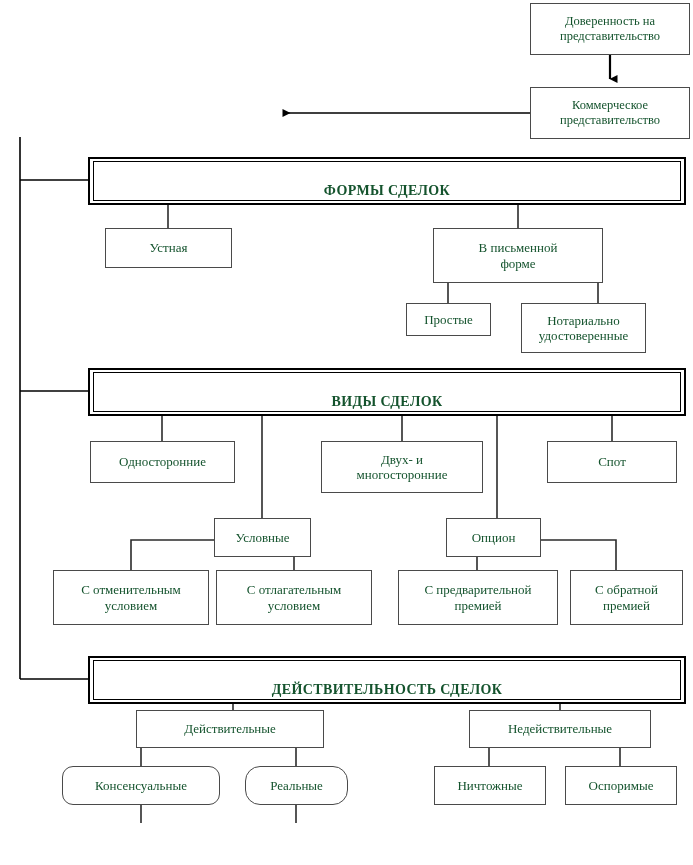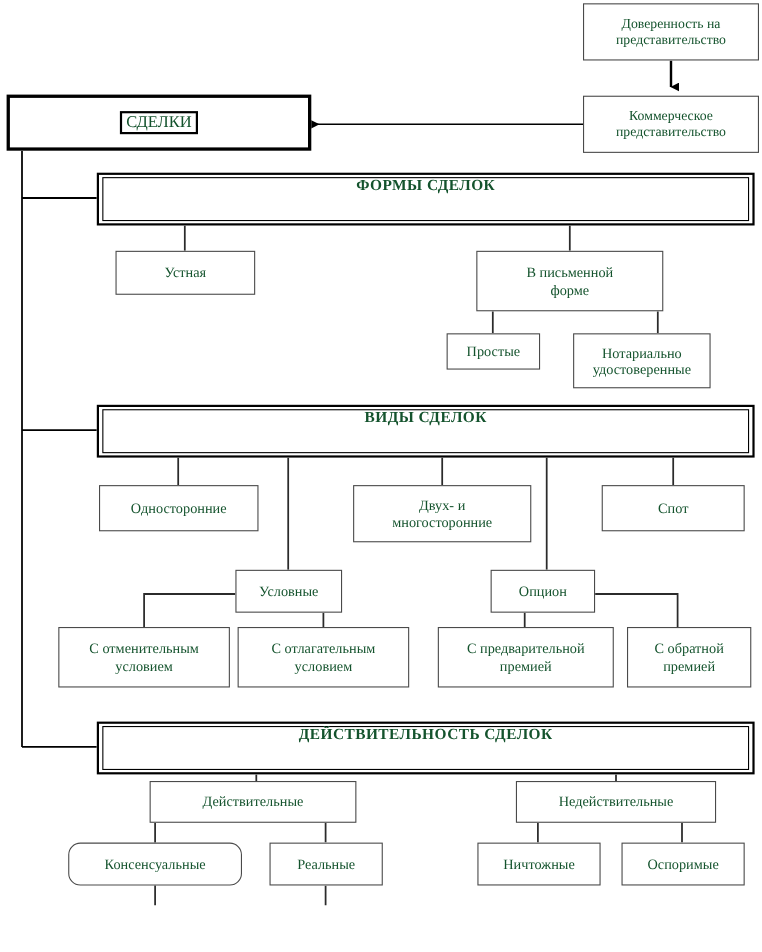--- a/index.html
+++ b/index.html
@@ -45,21 +45,21 @@
     background: #ffffff;
     padding: 3px;
     font-weight: bold;
     letter-spacing: 0.4px;
   }
   .hdr .inner {
     width: 100%;
     height: 100%;
     border: 1px solid #000000;
     display: flex;
-    align-items: flex-start;
+    align-items: flex-end;
     justify-content: center;
   }
   
   .root {
     border: 3px solid #000000;
     padding: 4px;
   }
   .root .inner {
     border: 2px solid #000000;
   }
@@ -129,25 +129,20 @@
   <div class="node sz12" style="left:530px; top:3px; width:160px; height:52px;">
     <span class="txt">Доверенность на
 представительство</span>
   </div>
 
   <div class="node sz12" style="left:530px; top:87px; width:160px; height:52px;">
     <span class="txt">Коммерческое
 представительство</span>
   </div>
 
-  <div class="node root sz15" style="left:6px; top:86px; width:277px; height:51px;">
-    <span class="inner">
-      <span class="txt">СДЕЛКИ</span>
-    </span>
-  </div>
 
   <div class="node hdr sz14" style="left:88px; top:157px; width:598px; height:48px;">
     <span class="inner">
       <span class="txt">ФОРМЫ СДЕЛОК</span>
     </span>
   </div>
 
   <div class="node sz13" style="left:105px; top:228px; width:127px; height:40px;">
     <span class="txt">Устная</span>
   </div>
@@ -224,21 +219,21 @@
   </div>
 
   <div class="node sz13" style="left:469px; top:710px; width:182px; height:38px;">
     <span class="txt">Недействительные</span>
   </div>
 
   <div class="node sz13" style="left:62px; top:766px; width:158px; height:39px;border-radius:11px;">
     <span class="txt">Консенсуальные</span>
   </div>
 
-  <div class="node sz13" style="left:245px; top:766px; width:103px; height:39px;">
+  <div class="node sz13" style="left:245px; top:766px; width:103px; height:39px;border-radius:15px;">
     <span class="txt">Реальные</span>
   </div>
 
   <div class="node sz13" style="left:434px; top:766px; width:112px; height:39px;">
     <span class="txt">Ничтожные</span>
   </div>
 
   <div class="node sz13" style="left:565px; top:766px; width:112px; height:39px;">
     <span class="txt">Оспоримые</span>
   </div>

